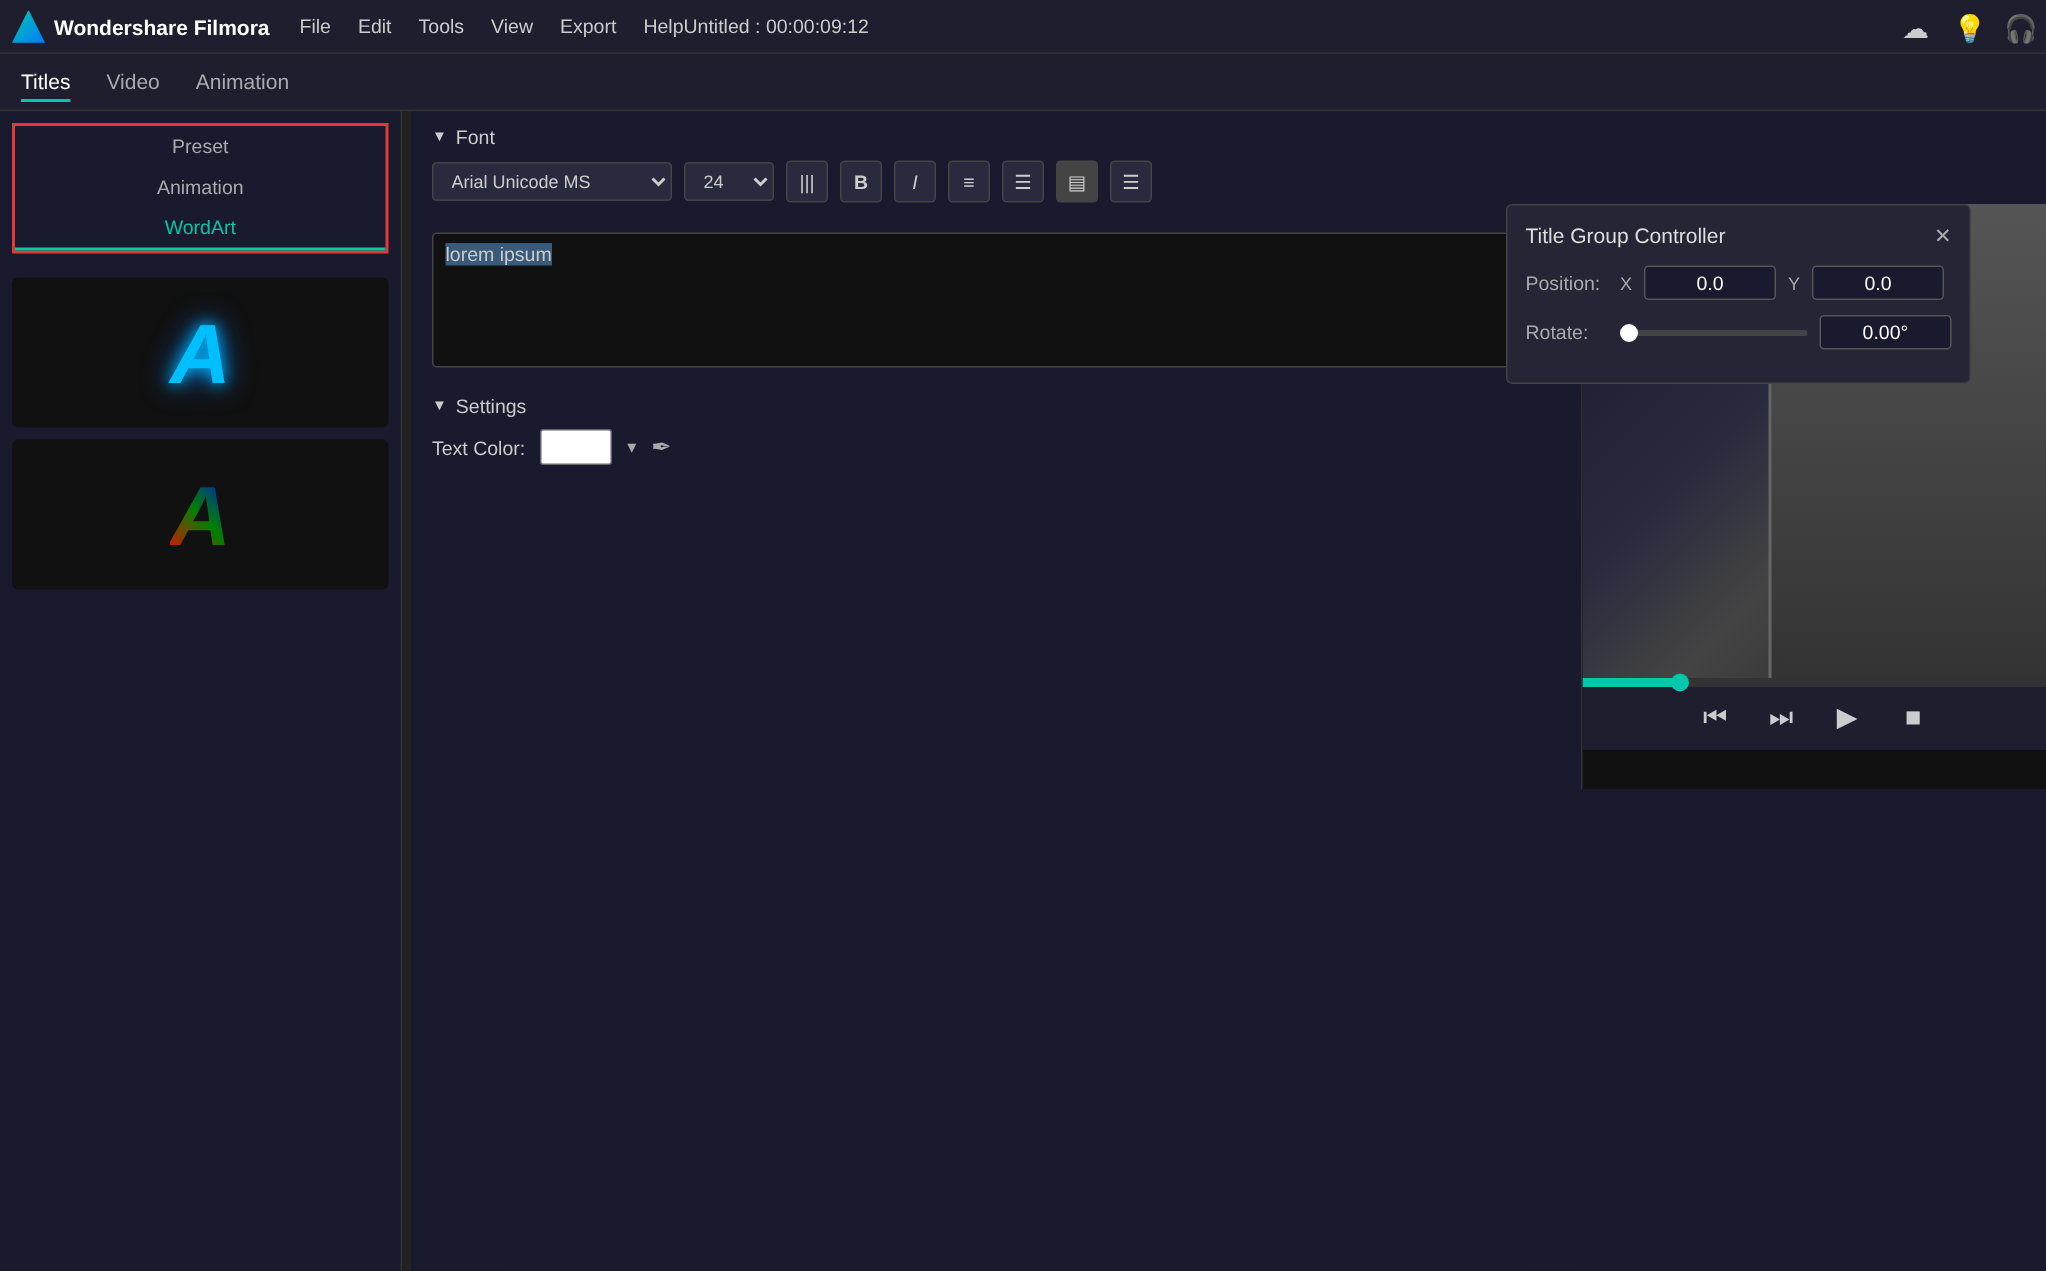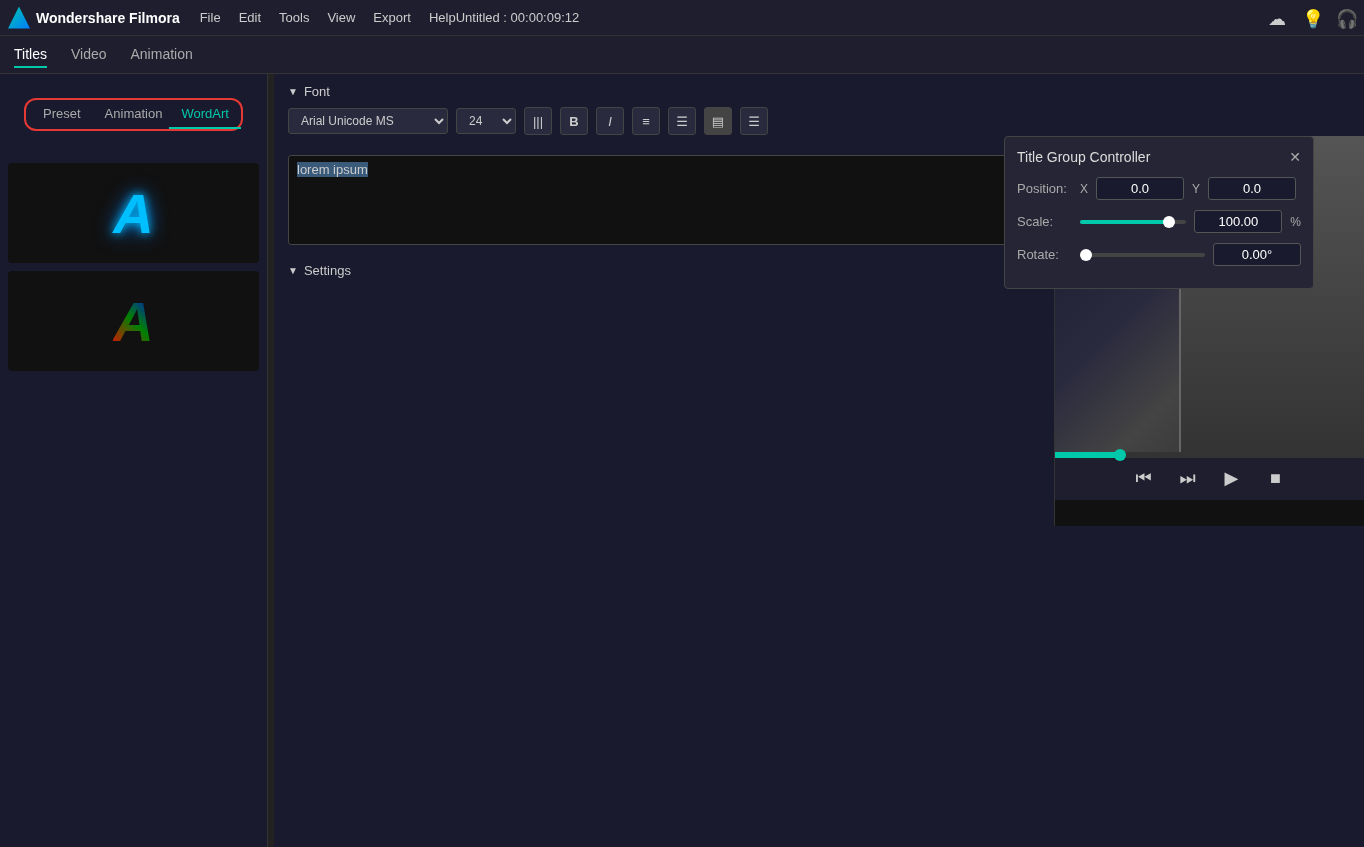--- a/index.html
+++ b/index.html
@@ -71,22 +71,23 @@
     .left-panel {
       width: 268px;
       background: #1a1a2e;
       border-right: 1px solid #333;
       display: flex;
       flex-direction: column;
     }
     .sub-tabs {
       display: flex;
       border: 2px solid #e53935;
-      margin: 24px;
-      border-radius: 12px;
+      margin: 8px;
+      border-radius: 0;
+      flex-direction: column;
     }
     .sub-tab {
       flex: 1;
       text-align: center;
       padding: 6px 4px;
       cursor: pointer;
       font-size: 13px;
       color: #aaa;
     }
     .sub-tab.active {
@@ -484,20 +485,26 @@
 
       <div class="text-area">
         <span class="text-highlight">lorem ipsum</span>
       </div>
 
       <div class="settings-section">
         <div class="section-header">
           <span class="arrow">▼</span>
           <span>Settings</span>
         </div>
+        <div class="text-color-row">
+          <span>Text Color:</span>
+          <div class="color-swatch"></div>
+          <span class="color-dropdown">▾</span>
+          <span class="eyedropper">✒</span>
+        </div>
       </div>
     </div>
 
   </div>
 
   <div class="video-preview">
     <div class="video-preview-img">
       <div class="video-figure"></div>
     </div>
     <div class="seek-bar">
@@ -518,29 +525,20 @@
       <span style="cursor:pointer; color:#aaa;">✕</span>
     </div>
     <div class="tgc-row">
       <span class="tgc-label">Position:</span>
       <span class="tgc-axis">X</span>
       <input class="tgc-input" value="0.0" style="">
       <span class="tgc-axis">Y</span>
       <input class="tgc-input" value="0.0" style="">
     </div>
     <div class="tgc-row">
-      <span class="tgc-label">Scale:</span>
-      <div class="tgc-slider-track">
-        <div class="tgc-slider-fill"></div>
-        <div class="tgc-slider-thumb"></div>
-      </div>
-      <input class="tgc-input" value="100.00" style="">
-      <span class="tgc-axis">%</span>
-    </div>
-    <div class="tgc-row">
       <span class="tgc-label">Rotate:</span>
       <div class="tgc-rotate-track">
         <div class="tgc-rotate-thumb"></div>
       </div>
       <input class="tgc-input" value="0.00°" style="">
     </div>
   </div>
 
 </div>
 

